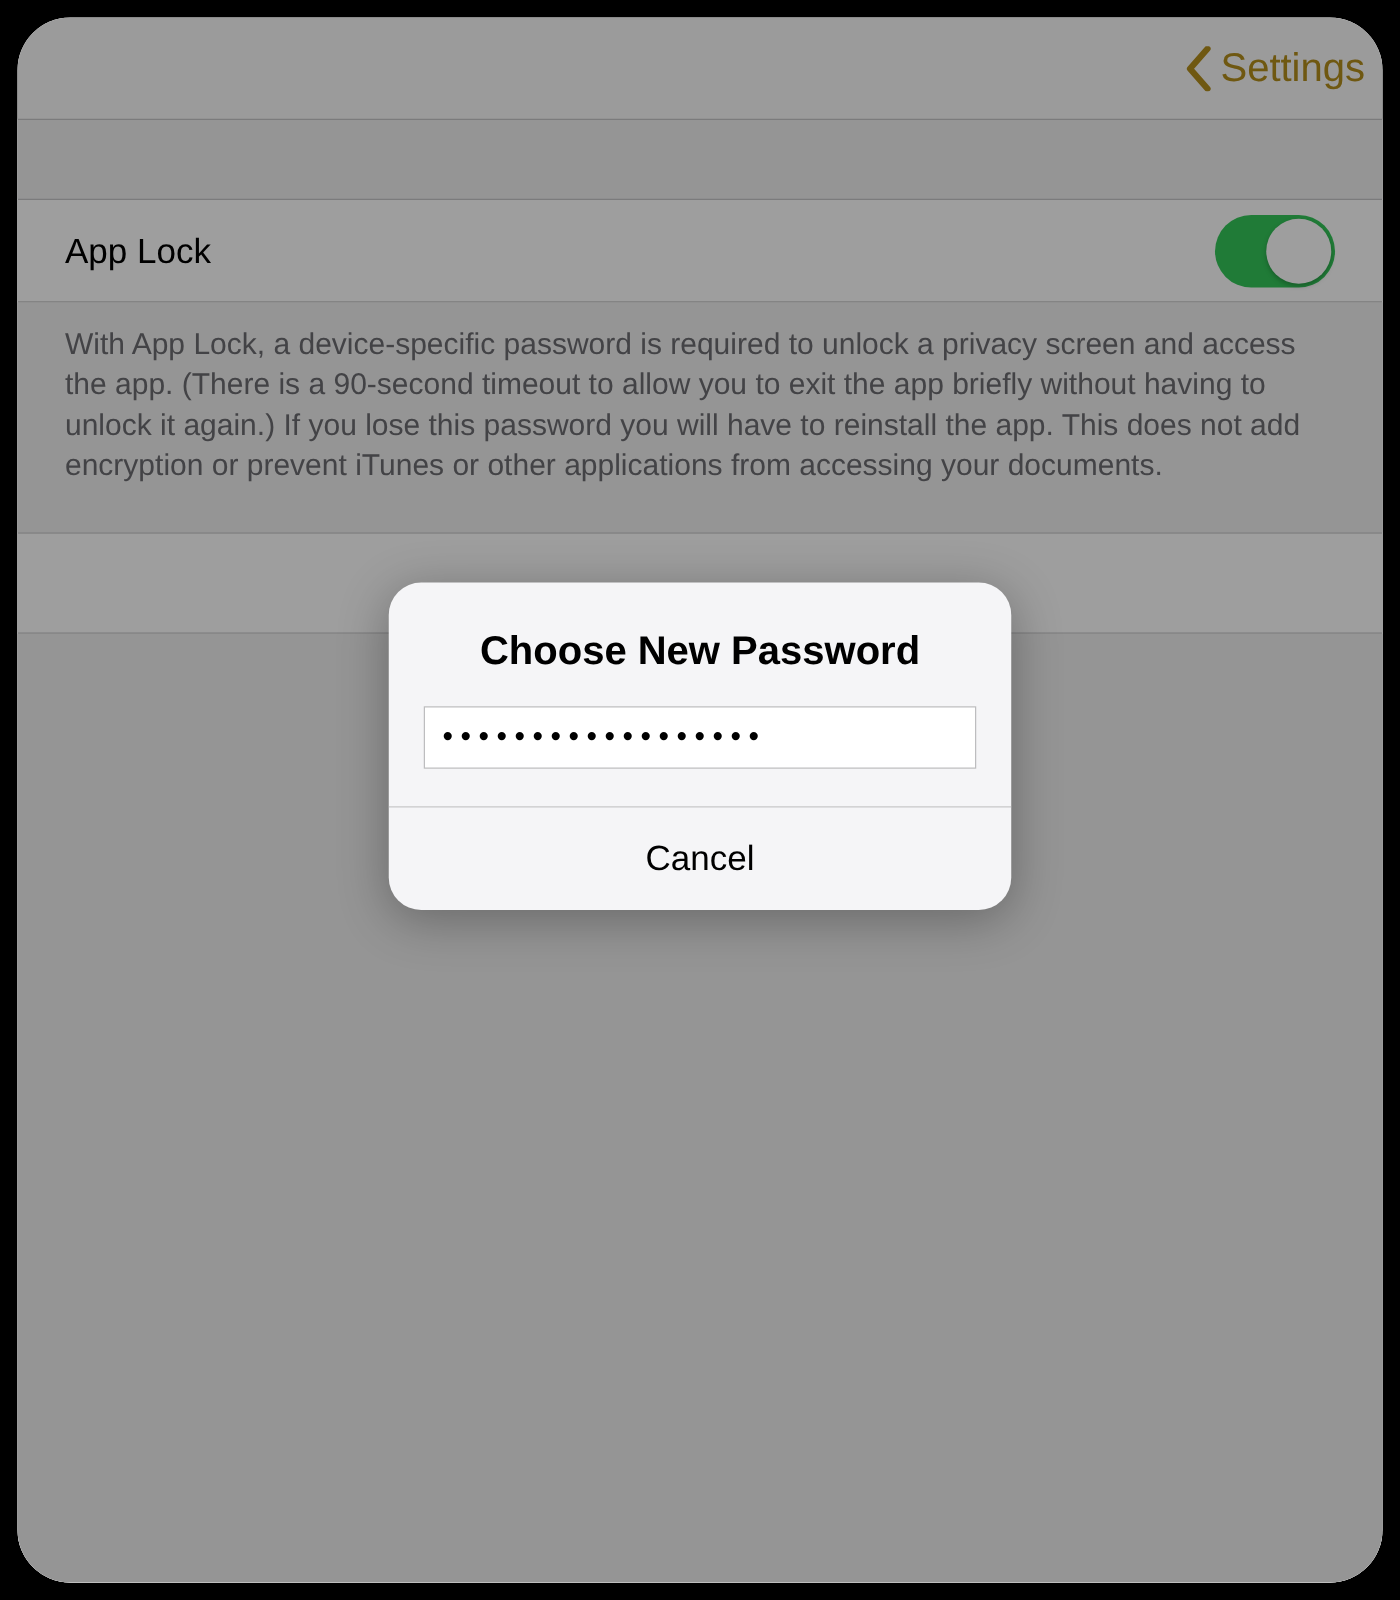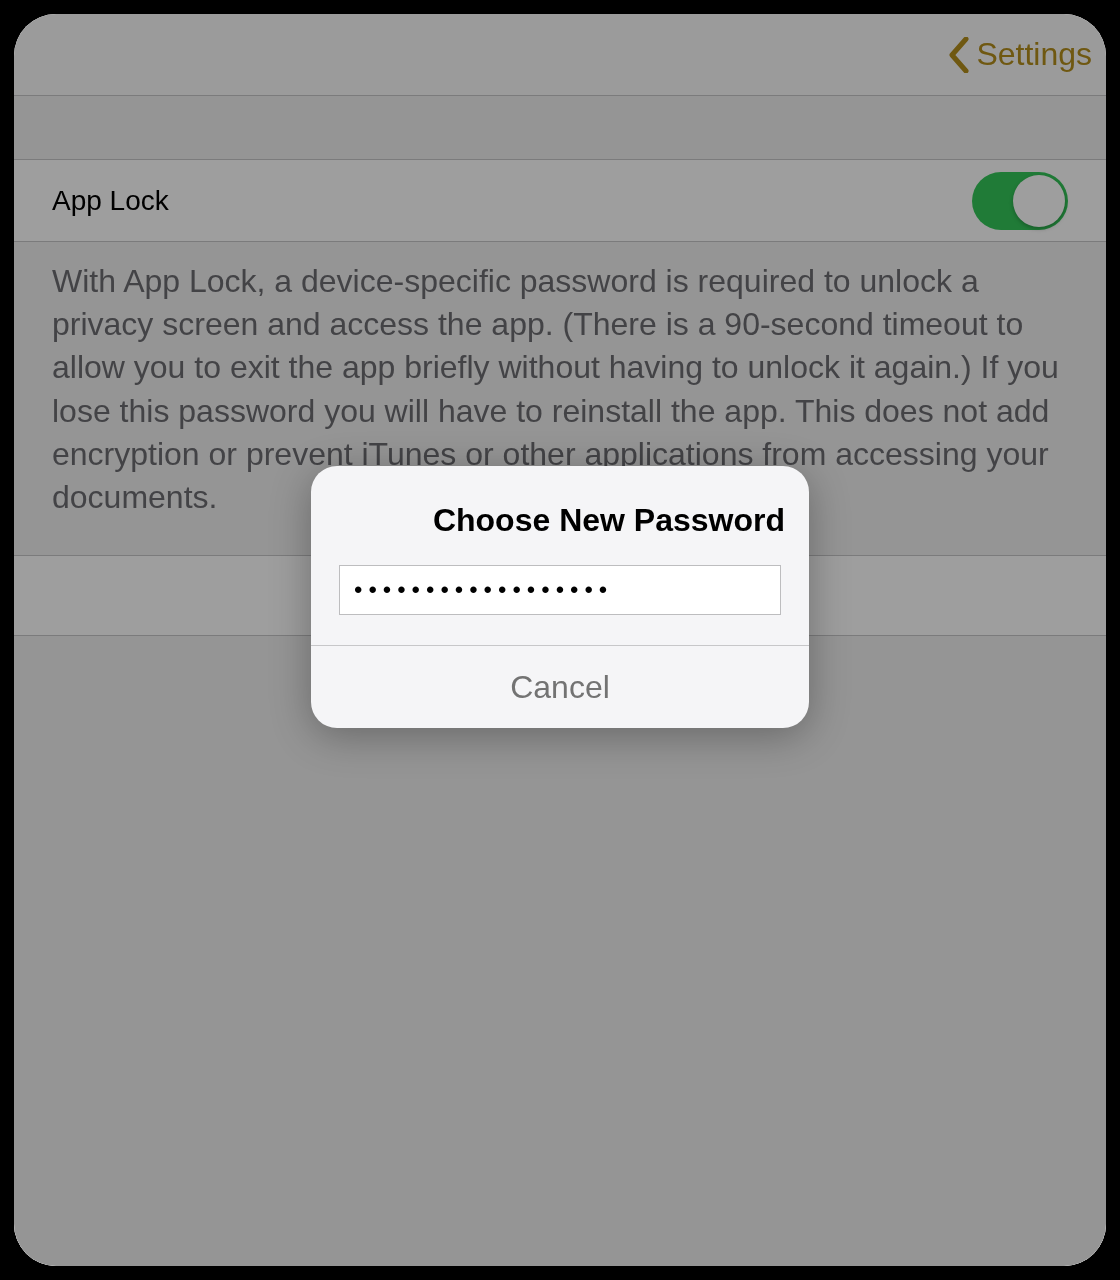--- a/index.html
+++ b/index.html
@@ -104,21 +104,21 @@
       width: 52px;
       height: 52px;
       background: #fff;
       border-radius: 50%;
       box-shadow: 0 2px 4px rgba(0,0,0,0.25);
     }
 
     .footer-text {
       padding: 18px 38px 36px 38px;
       color: #6d6d72;
-      font-size: 32px;
+      font-size: 24px;
       line-height: 1.35;
       background: #f0f0f0;
       border-bottom: 1px solid #c7c7c9;
     }
 
     .empty-row {
       background: #fff;
       height: 80px;
       border-bottom: 1px solid #c7c7c9;
     }
@@ -143,21 +143,21 @@
       left: 50%;
       transform: translateX(-50%);
       top: 452px;
       background: #f5f5f7;
       border-radius: 26px;
       overflow: hidden;
       box-shadow: 0 8px 40px rgba(0,0,0,0.3);
     }
 
     .alert-title {
-      text-align: right;
+      text-align: center;
       font-size: 32px;
       font-weight: 600;
       color: #000;
       padding: 36px 24px 26px 24px;
     }
 
     .alert-input-wrap {
       padding: 0 28px 30px 28px;
     }
 
@@ -178,22 +178,22 @@
       display: flex;
       border-top: 1px solid #c7c7c9;
     }
 
     .alert-btn {
       flex: 1;
       height: 82px;
       display: flex;
       align-items: center;
       justify-content: center;
-      font-size: 32px;
-      color: #737373;
+      font-size: 28px;
+      color: #000000;
       cursor: pointer;
       background: transparent;
       border: none;
       font-family: inherit;
       text-align: right;
     }
 
     .alert-btn + .alert-btn {
       border-left: 1px solid #c7c7c9;
     }

